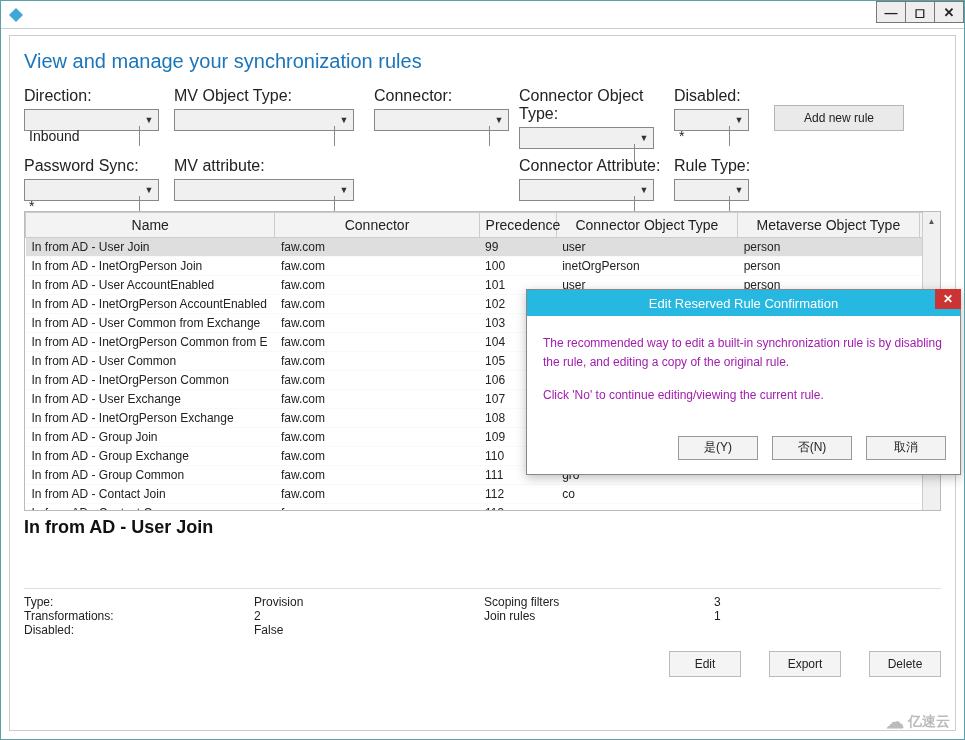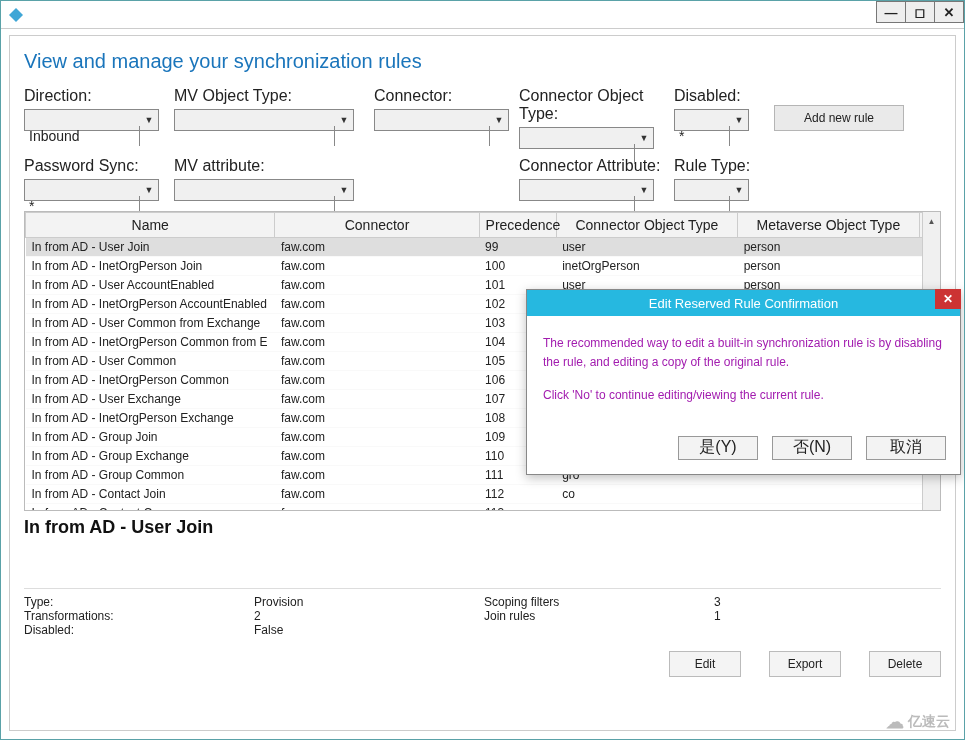--- a/index.html
+++ b/index.html
@@ -40,21 +40,21 @@
   .action-row { display:flex; justify-content:flex-end; gap:28px; margin-top:14px;}
   .action-btn { width:72px; height:26px; border:1px solid #bbb; background:#f4f4f4; display:flex; align-items:center; justify-content:center; cursor:pointer; font-size:12px;}
   
   
   .dialog { position:absolute; left:525px; top:288px; width:435px; border:1px solid #888; background:#fff; box-shadow:0 3px 10px rgba(0,0,0,0.25); z-index:50;}
   .dialog-title { height:26px; background:#26b8e0; color:#fff; display:flex; align-items:center; justify-content:center; font-size:13px; position:relative;}
   .dialog-close { position:absolute; right:-1px; top:-1px; width:26px; height:20px; background:#c33; color:#fff; display:flex; align-items:center;justify-content:center; font-weight:bold; font-size:12px; cursor:pointer;}
   .dialog-body { padding:18px 16px 10px 16px; font-size:12px; line-height:1.6; color:#a21caf;}
   .dialog-body p { margin:0 0 14px 0;}
   .dialog-actions { display:flex; justify-content:flex-end; gap:14px; padding:6px 14px 14px;}
-  .dialog-btn { width:80px; height:24px; border:1px solid #999; background:#f3f3f3; display:flex; align-items:center; justify-content:center; cursor:pointer; font-size:16px;}
+  .dialog-btn { width:80px; height:24px; border:1px solid #999; background:#f3f3f3; display:flex; align-items:center; justify-content:center; cursor:pointer; font-size:12px;}
   
   .watermark { position:absolute; right:14px; bottom:6px; font-size:14px; color:#bbb; font-weight:bold; display:flex; align-items:center; gap:4px;}
   .watermark .cloud { font-size:18px; }
 </style>
 </head>
 <body>
 
 <div class="window">
   <div class="titlebar">
     <div class="icon">

